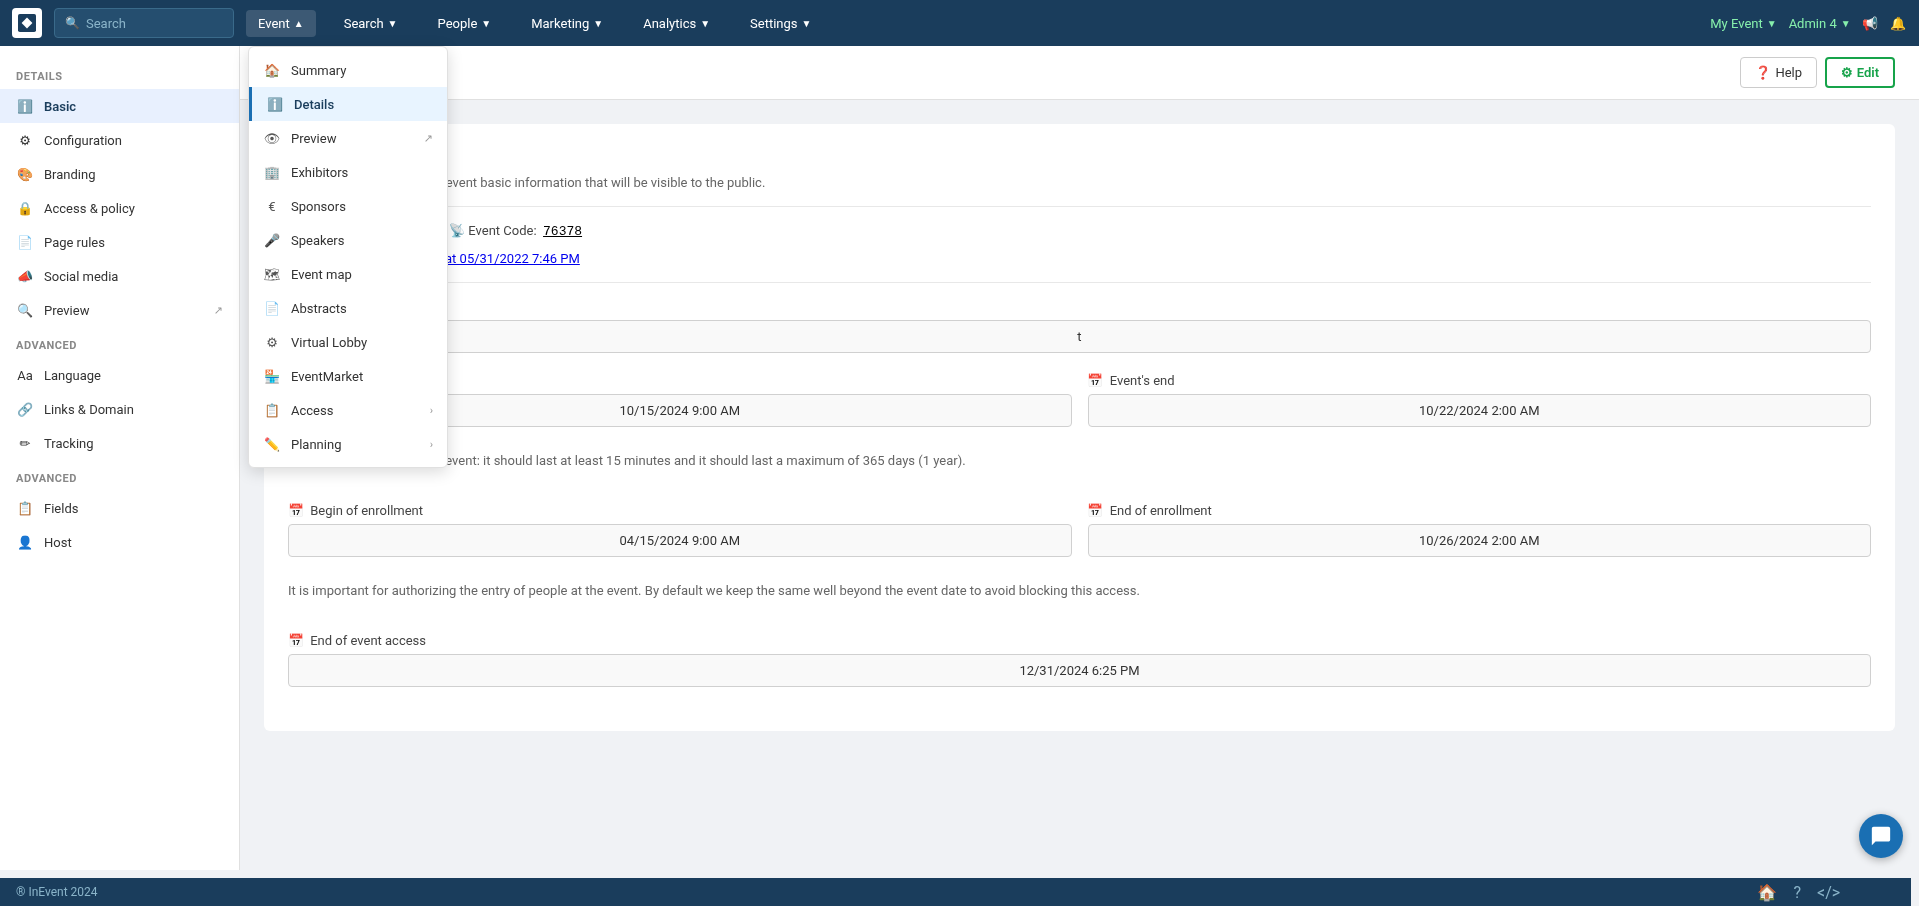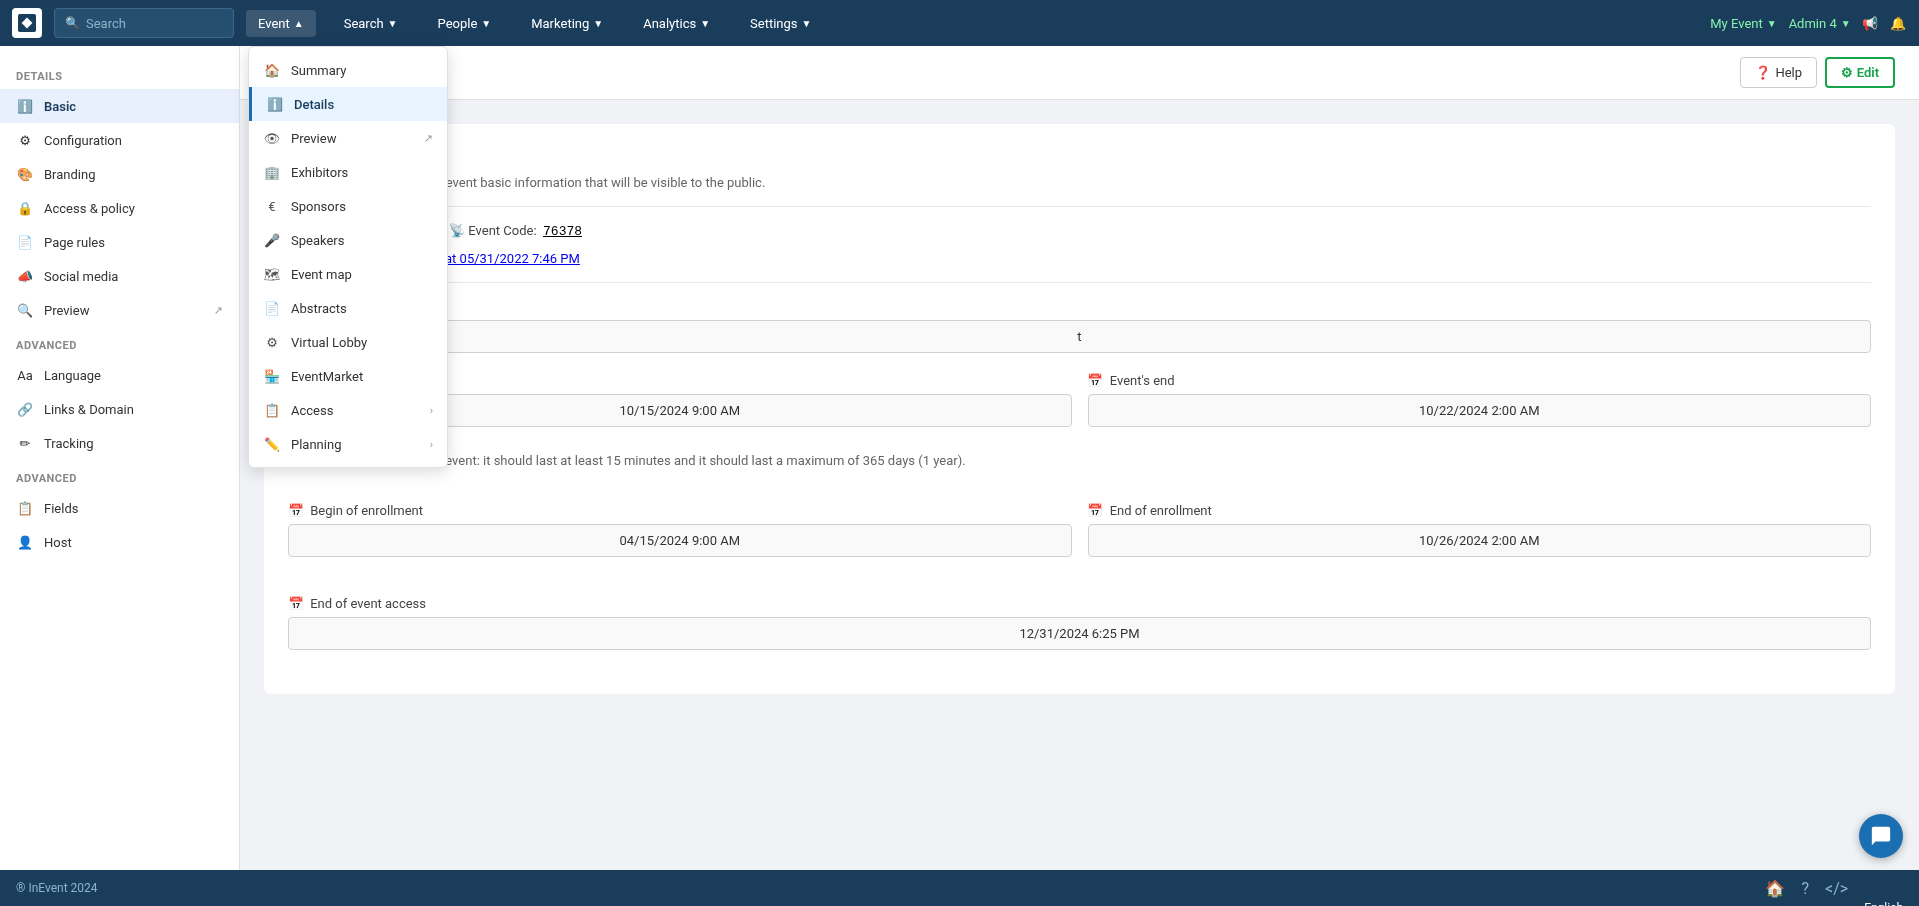--- a/index.html
+++ b/index.html
@@ -274,30 +274,30 @@
       align-items: center;
       justify-content: center;
       color: #555;
       flex-shrink: 0;
     }
     .dropdown-item.selected .di-icon { color: #1a6fb3; }
     .dropdown-item .arrow { margin-left: auto; font-size: 11px; color: #999; }
 
     
     .bottom-bar {
-      height: 36px;
+      height: 28px;
       background: #1a3d5c;
       display: flex;
       align-items: center;
       padding: 0 16px;
       gap: 20px;
       position: fixed;
       bottom: 0;
       left: 0;
-      right: 0;
+      right: 8px;
       z-index: 100;
     }
     .bottom-bar-left { color: #8ab4c9; font-size: 12px; }
     .bottom-bar-right { margin-left: auto; display: flex; align-items: center; gap: 16px; }
     .bottom-icon { color: #8ab4c9; cursor: pointer; font-size: 16px; }
     .bottom-lang { color: white; font-size: 12px; margin-top: 39px; }
 
     
     .chat-bubble {
       position: fixed;
@@ -570,20 +570,21 @@
             <input class="form-input" type="text" value="04/15/2024 9:00 AM" style="">
           </div>
           <div class="form-row">
             <div class="form-label">
               <span>📅</span>
               <span>End of enrollment</span>
             </div>
             <input class="form-input" type="text" value="10/26/2024 2:00 AM" style="">
           </div>
         </div>
+        <p class="helper-text">It is important for authorizing the entry of people at the event. By default we keep the same well beyond the event date to avoid blocking this access.</p>
 
         <br>
 
         <div class="form-row">
           <div class="form-label">
             <span>📅</span>
             <span>End of event access</span>
           </div>
           <input class="form-input" type="text" value="12/31/2024 6:25 PM" style="">
         </div>

